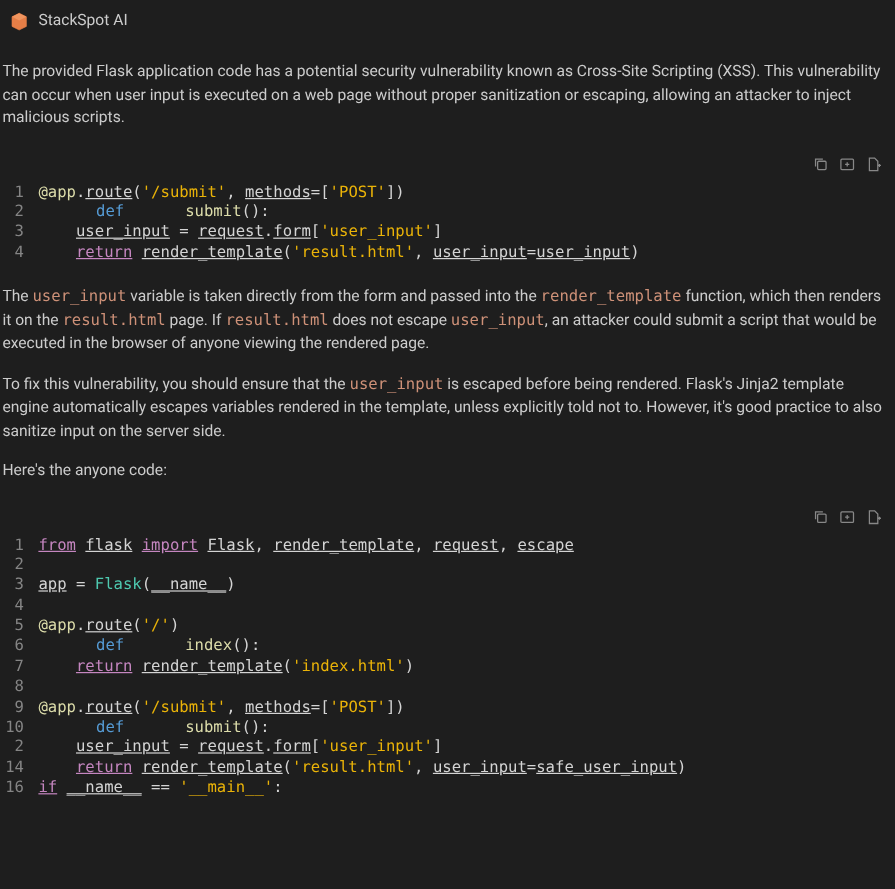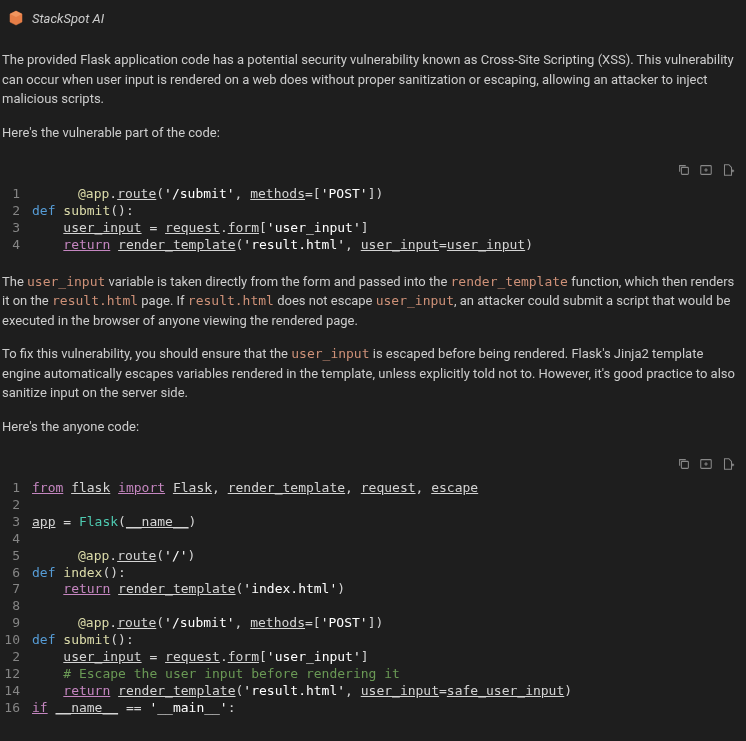--- a/index.html
+++ b/index.html
@@ -7,24 +7,23 @@
       background: #1e1e1e;
       color: #cccccc;
       font-family: -apple-system, BlinkMacSystemFont, "Segoe UI", Roboto, sans-serif;
       font-size: 13px;
       width: 746px;
       height: 741px;
       overflow: hidden;
     }
     .header {
       display: flex;
-      align-items: center;
+      align-items: flex-start;
       gap: 8px;
       padding: 10px 8px;
-      font-style: italic;
     }
     .logo {
       width: 16px;
       height: 16px;
       display: flex;
       align-items: center;
       justify-content: center;
     }
     .title {
       color: #cccccc;
@@ -76,46 +75,45 @@
       width: 30px;
       text-align: right;
       color: #858585;
       padding-right: 12px;
       user-select: none;
       flex-shrink: 0;
     }
     .line-content {
       flex: 1;
     }
-    .tok-dec { color: #dcdcaa; margin-left: 46px; }
+    .tok-dec { color: #dcdcaa; }
     .tok-kw { color: #c586c0; text-decoration: underline; }
-    .tok-def { color: #569cd6; }
-    .tok-fn { color: #dcdcaa; }
-    .tok-str { color: #ffffff; }
+    .tok-def { color: #569cd6; margin-left: 48px; }
+    .tok-fn { color: #dcdcaa; margin-left: 43px; }
+    .tok-str { color: #eab308; }
     .tok-pn { color: #d4d4d4; }
     .tok-id { color: #d4d4d4; text-decoration: underline; }
     .tok-cmt { color: #6a9955; }
     .tok-cls { color: #4ec9b0; }
   </style>
 </head>
 <body>
 
 <div class="header">
   <div class="logo">
     <svg viewBox="0 0 16 16" width="16" height="16">
       <polygon points="8,1 14,4 14,12 8,15 2,12 2,4" fill="#e67e47" stroke="#e67e47" stroke-width="0.5"></polygon>
       <polygon points="8,1 14,4 8,7 2,4" fill="#f0955f"></polygon>
     </svg>
   </div>
   <span class="title">StackSpot AI</span>
 </div>
 
 <div class="content">
-  <p class="para">The provided Flask application code has a potential security vulnerability known as Cross-Site Scripting (XSS). This vulnerability can occur when user input is rendered on a web does without proper sanitization or escaping, allowing an attacker to inject malicious scripts.</p>
-  <p class="para">Here's the vulnerable part of the code:</p>
+  <p class="para">The provided Flask application code has a potential security vulnerability known as Cross-Site Scripting (XSS). This vulnerability can occur when user input is executed on a web page without proper sanitization or escaping, allowing an attacker to inject malicious scripts.</p>
 
   <div class="code-block-wrapper">
     <div class="code-toolbar">
       <span class="tool-icon">
         <svg viewBox="0 0 16 16" width="14" height="14" fill="none" stroke="currentColor" stroke-width="1.2">
             <rect x="5" y="5" width="8" height="8" rx="1"></rect>
             <path d="M3 10V3h7"></path>
           </svg>
       </span>
       <span class="tool-icon">
@@ -175,18 +173,17 @@
         <div class="code-line"><span class="line-num">2</span><span class="line-content"><span class="tok-pn"></span></span></div>
         <div class="code-line"><span class="line-num">3</span><span class="line-content"><span class="tok-id">app</span><span class="tok-pn"> = </span><span class="tok-cls">Flask</span><span class="tok-pn">(</span><span class="tok-id">__name__</span><span class="tok-pn">)</span></span></div>
         <div class="code-line"><span class="line-num">4</span><span class="line-content"><span class="tok-pn"></span></span></div>
         <div class="code-line"><span class="line-num">5</span><span class="line-content"><span class="tok-dec">@app</span><span class="tok-pn">.</span><span class="tok-id">route</span><span class="tok-pn">(</span><span class="tok-str">'/'</span><span class="tok-pn">)</span></span></div>
         <div class="code-line"><span class="line-num">6</span><span class="line-content"><span class="tok-def">def</span><span class="tok-pn"> </span><span class="tok-fn">index</span><span class="tok-pn">():</span></span></div>
         <div class="code-line"><span class="line-num">7</span><span class="line-content"><span class="tok-pn">    </span><span class="tok-kw">return</span><span class="tok-pn"> </span><span class="tok-id">render_template</span><span class="tok-pn">(</span><span class="tok-str">'index.html'</span><span class="tok-pn">)</span></span></div>
         <div class="code-line"><span class="line-num">8</span><span class="line-content"><span class="tok-pn"></span></span></div>
         <div class="code-line"><span class="line-num">9</span><span class="line-content"><span class="tok-dec">@app</span><span class="tok-pn">.</span><span class="tok-id">route</span><span class="tok-pn">(</span><span class="tok-str">'/submit'</span><span class="tok-pn">, </span><span class="tok-id">methods</span><span class="tok-pn">=[</span><span class="tok-str">'POST'</span><span class="tok-pn">])</span></span></div>
         <div class="code-line"><span class="line-num">10</span><span class="line-content"><span class="tok-def">def</span><span class="tok-pn"> </span><span class="tok-fn">submit</span><span class="tok-pn">():</span></span></div>
         <div class="code-line"><span class="line-num">2</span><span class="line-content"><span class="tok-pn">    </span><span class="tok-id">user_input</span><span class="tok-pn"> = </span><span class="tok-id">request</span><span class="tok-pn">.</span><span class="tok-id">form</span><span class="tok-pn">[</span><span class="tok-str">'user_input'</span><span class="tok-pn">]</span></span></div>
-        <div class="code-line"><span class="line-num">12</span><span class="line-content"><span class="tok-pn">    </span><span class="tok-cmt"># Escape the user input before rendering it</span></span></div>
         <div class="code-line"><span class="line-num">14</span><span class="line-content"><span class="tok-pn">    </span><span class="tok-kw">return</span><span class="tok-pn"> </span><span class="tok-id">render_template</span><span class="tok-pn">(</span><span class="tok-str">'result.html'</span><span class="tok-pn">, </span><span class="tok-id">user_input</span><span class="tok-pn">=</span><span class="tok-id">safe_user_input</span><span class="tok-pn">)</span></span></div>
         <div class="code-line"><span class="line-num">16</span><span class="line-content"><span class="tok-kw">if</span><span class="tok-pn"> </span><span class="tok-id">__name__</span><span class="tok-pn"> == </span><span class="tok-str">'__main__'</span><span class="tok-pn">:</span></span></div>
       </div>
   </div>
 </div>
 
 </body></html>

